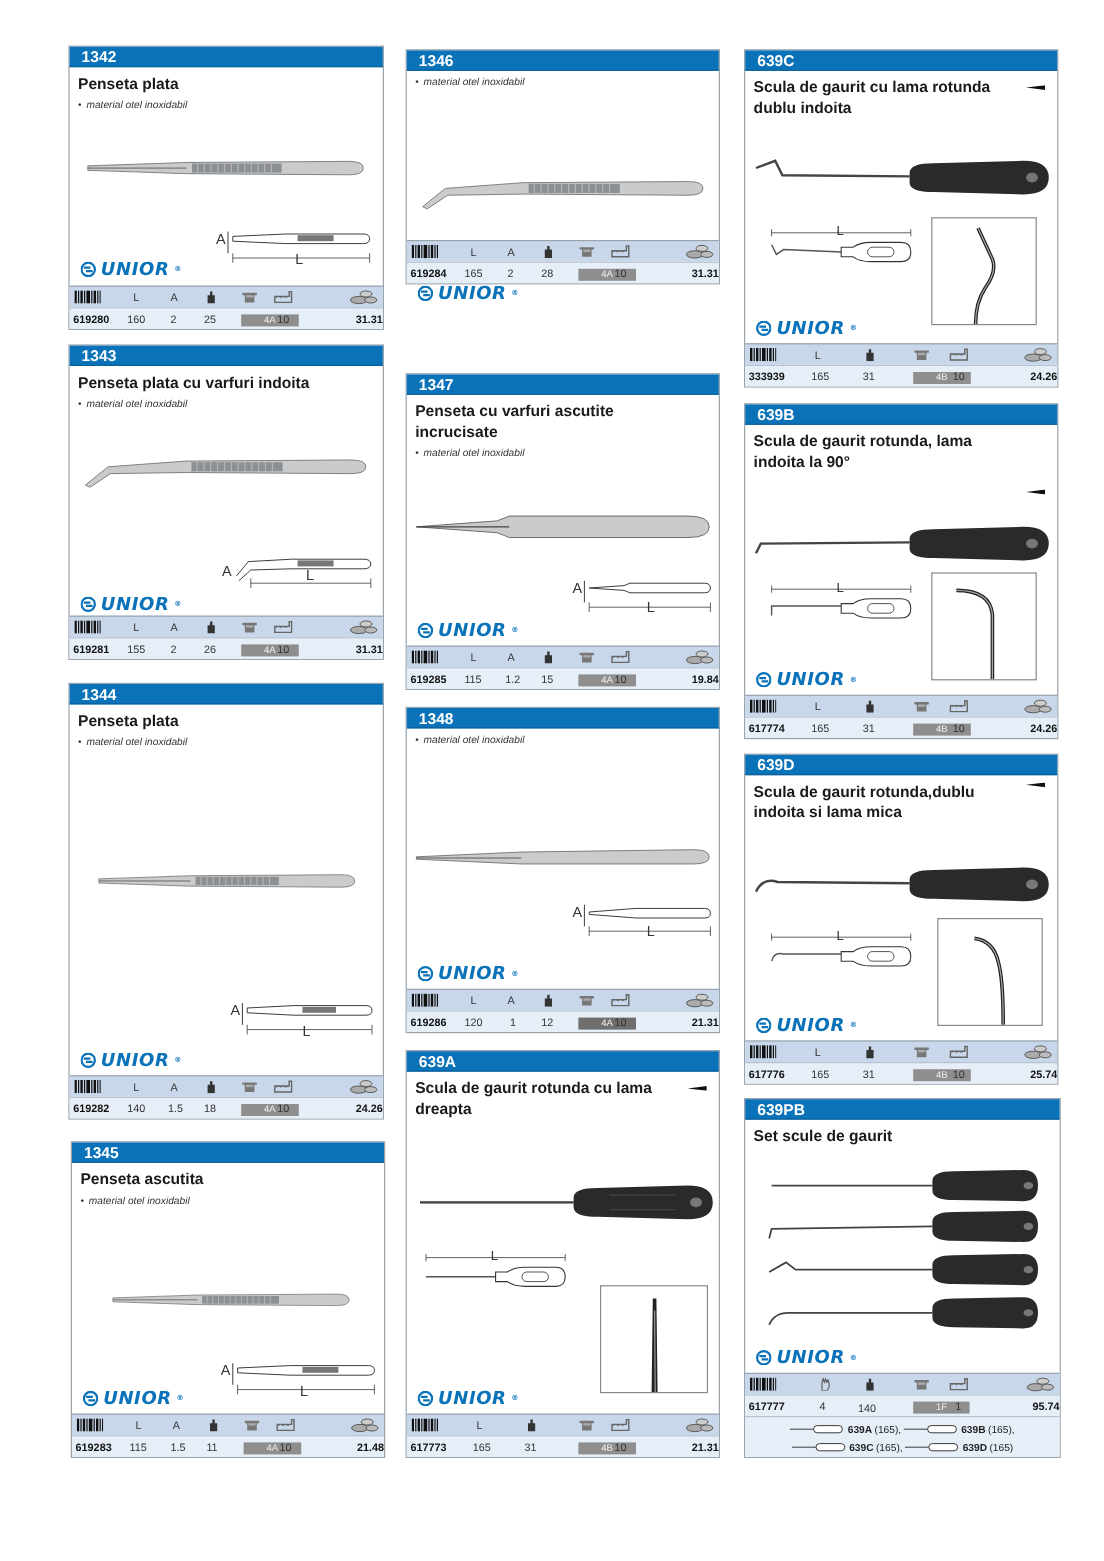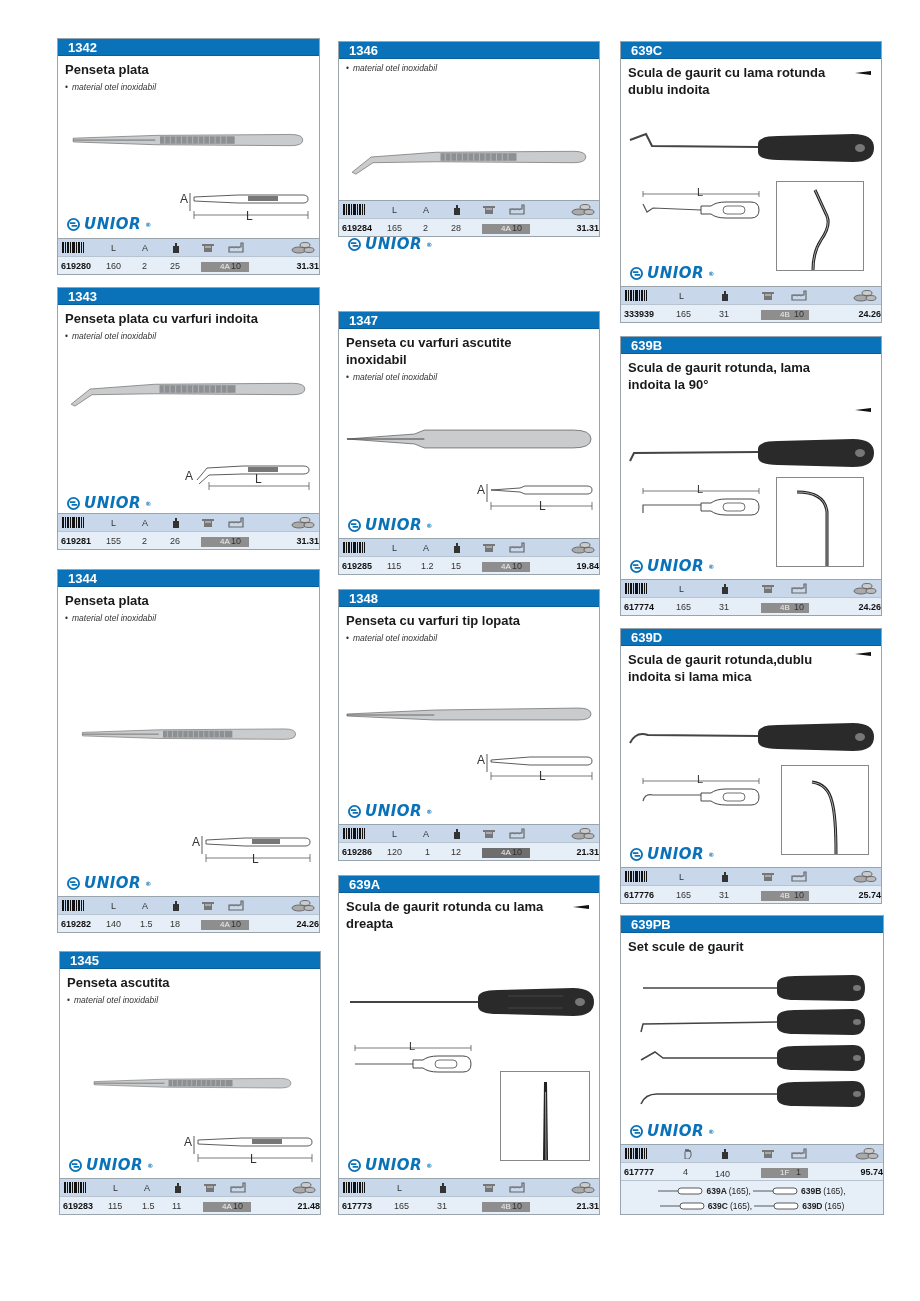--- a/index.html
+++ b/index.html
@@ -445,21 +445,21 @@
       <span style="left:112px">28</span>
       <span class="badge" style="left:143px">4A</span>
       <span style="left:173px">10</span>
       <span class="price">31.31</span>
     </div>
   </div>
 </div>
 
 <div class="card" style="left:338px;top:311px;width:262px;height:264px;">
   <div class="card-head">1347</div>
-  <div class="card-title">Penseta cu varfuri ascutite inoxidabil</div>
+  <div class="card-title">Penseta cu varfuri ascutite incrucisate</div>
   <div class="card-bullet"><span class="dot">•</span><span>material otel inoxidabil</span></div>
   <svg class="illus" style="left:6px;top:112px;" width="248" height="30">
       <use href="#sym-tweezer-cross"></use>
     </svg>
   <svg class="illus" style="left:136px;top:168px;" width="120" height="34" viewBox="0 0 120 34">
     <text x="2" y="14" font-size="12" fill="#333" font-family="Liberation Sans, sans-serif">A</text>
     <path d="M12 4 V22" stroke="#333" stroke-width="0.8"></path>
     <path d="M16 10 L45 8 L50 6 H112 Q117 6 117 10 Q117 14 112 14 H50 L45 12 Z" fill="#fff" stroke="#333" stroke-width="0.8"></path>
     <path d="M16 26 H117 M16 22 V30 M117 22 V30" stroke="#444" stroke-width="0.7"></path>
     <text x="64" y="30" font-size="12" fill="#333" font-family="Liberation Sans, sans-serif">L</text>
@@ -498,21 +498,20 @@
       <span style="left:112px">15</span>
       <span class="badge" style="left:143px">4A</span>
       <span style="left:173px">10</span>
       <span class="price">19.84</span>
     </div>
   </div>
 </div>
 
 <div class="card" style="left:338px;top:589px;width:262px;height:272px;">
   <div class="card-head">1348</div>
-  <div class="card-title">Penseta cu varfuri tip lopata</div>
   <div class="card-bullet"><span class="dot">•</span><span>material otel inoxidabil</span></div>
   <svg class="illus" style="left:6px;top:112px;" width="248" height="26" viewBox="0 0 250 26">
     <path d="M2 12 L90 8 L235 6 Q248 6 248 12 Q248 18 235 18 L90 18 L2 14 Z" fill="#c9cbcd" stroke="#777" stroke-width="0.8"></path>
     <path d="M2 13 L90 13" stroke="#555" stroke-width="0.8"></path>
   </svg>
   <svg class="illus" style="left:136px;top:160px;" width="120" height="34" viewBox="0 0 120 34">
     <text x="2" y="14" font-size="12" fill="#333" font-family="Liberation Sans, sans-serif">A</text>
     <path d="M12 4 V22" stroke="#333" stroke-width="0.8"></path>
     <path d="M16 10 L55 7 H112 Q117 7 117 11 Q117 15 112 15 H55 L16 12 Z" fill="#fff" stroke="#333" stroke-width="0.8"></path>
     <path d="M16 26 H117 M16 22 V30 M117 22 V30" stroke="#444" stroke-width="0.7"></path>

